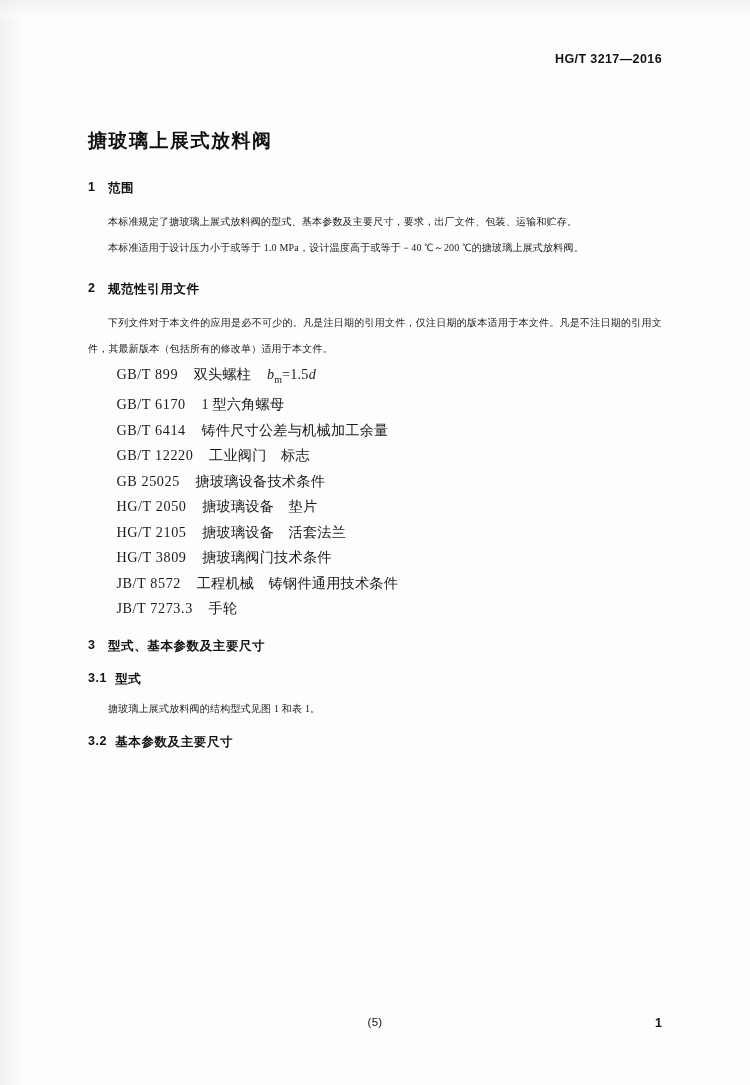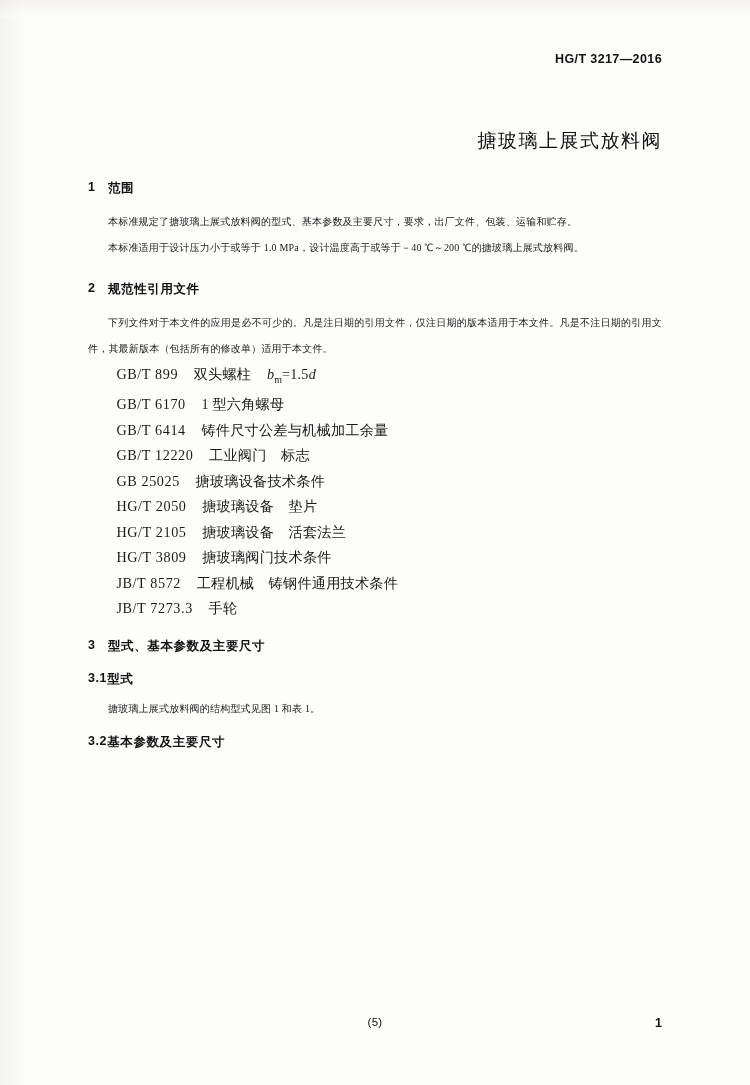--- a/index.html
+++ b/index.html
@@ -49,23 +49,23 @@
     justify-content: flex-end;
     align-items: baseline;
     font-family: "Liberation Sans", sans-serif;
     font-size: 12.5px;
     letter-spacing: .4px;
     color: #111;
     font-weight: 700;
     height: 20px;
   }
   .doc-title {
-    text-align: right;
-    font-family: "Liberation Sans", sans-serif;
-    font-weight: 400;
+    text-align: left;
+    font-family: "Liberation Sans", sans-serif;
+    font-weight: 700;
     font-size: 19px;
     letter-spacing: 1.5px;
     margin-top: 56px;
     color: #111;
   }
   .clause-head {
     font-family: "Liberation Sans", sans-serif;
     font-weight: 700;
     font-size: 12.5px;
     letter-spacing: .6px;
@@ -74,21 +74,21 @@
     gap: 10px;
   }
   .clause-head .num { min-width: 10px; }
   .sub-head {
     font-family: "Liberation Sans", sans-serif;
     font-weight: 700;
     font-size: 12.5px;
     letter-spacing: .6px;
     color: #111;
     display: flex;
-    gap: 0;
+    gap: 8px;
   }
   .para {
     font-size: 10px;
     line-height: 26px;
     text-align: justify;
     text-justify: inter-ideograph;
     letter-spacing: .2px;
     color: #1a1a1a;
   }
   .indent { text-indent: 2em; }

